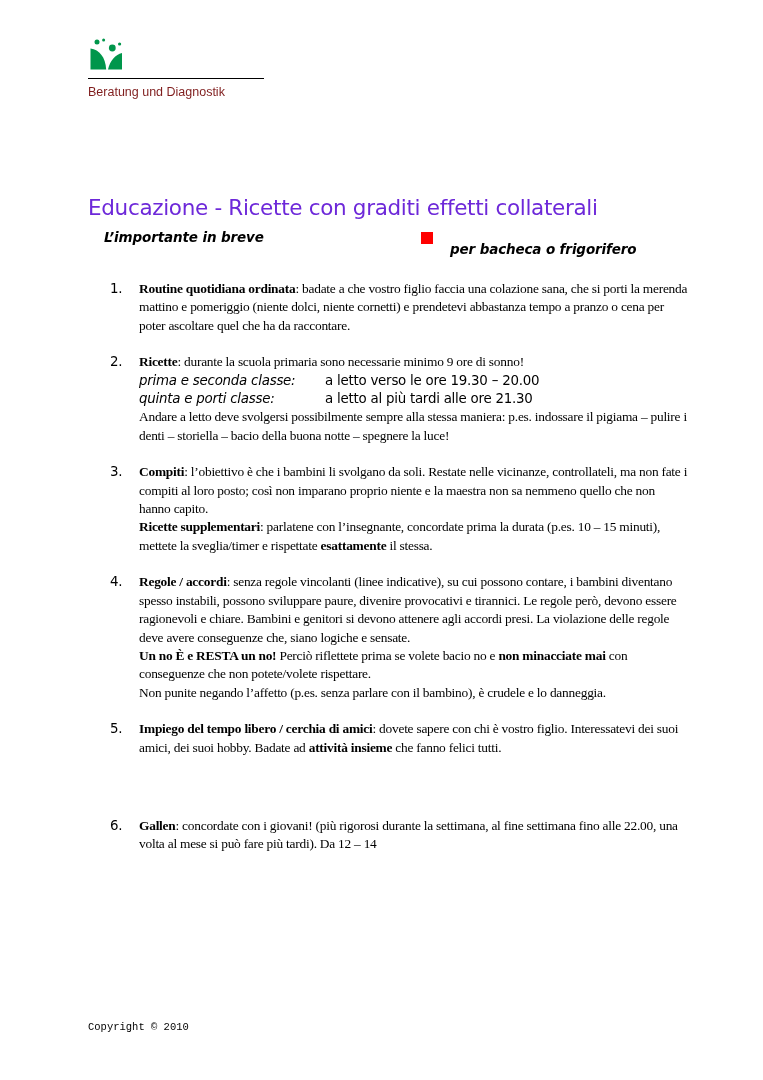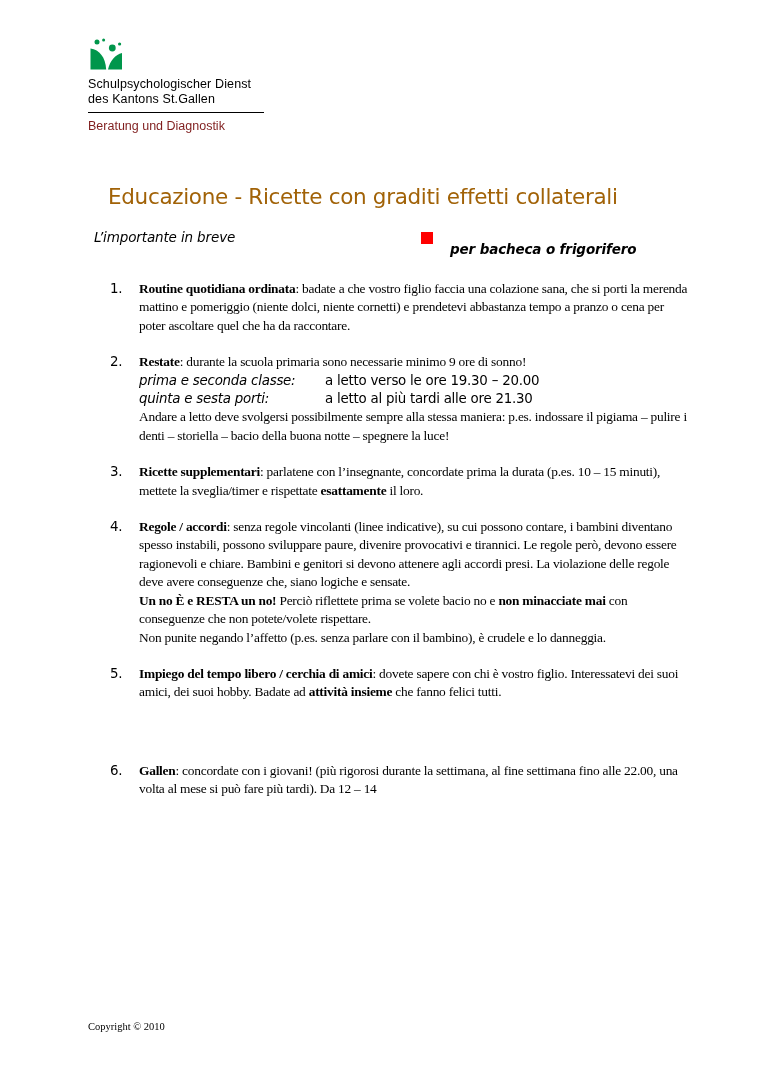--- a/index.html
+++ b/index.html
@@ -56,46 +56,45 @@
     font-family: "Liberation Sans", sans-serif;
     font-size: 12.5px;
     line-height: 15px;
     color: #7f1d1d;
   }
 
   
   .doc-title {
     position: absolute;
     left: 88px;
-    top: 170px;
+    top: 181px;
     font-family: "DejaVu Sans", sans-serif;
     font-size: 21.5px;
     font-weight: 400;
     line-height: 26px;
     letter-spacing: -0.015em;
-    color: #a16207;
+    color: #6d28d9;
     white-space: nowrap;
-    margin-left: 20px;
   }
 
   
   .subtitle-row {
     position: absolute;
     left: 88px;
     top: 229px;
     width: 590px;
     height: 20px;
   }
   .subtitle-left {
     position: absolute;
-    left: 6px;
+    left: 16px;
     top: 0;
     font-family: "DejaVu Sans", sans-serif;
     font-size: 13.5px;
-    font-weight: normal;
+    font-weight: bold;
     font-style: italic;
     letter-spacing: -0.01em;
     white-space: nowrap;
   }
   .red-square {
     position: absolute;
     left: 333px;
     top: 3px;
     width: 12px;
     height: 12px;
@@ -162,21 +161,21 @@
   .schedule td.lbl { width: 186px; padding-right: 4px; white-space: nowrap; font-style: italic; }
   .schedule td.val { white-space: nowrap; }
 
   .gap-big { height: 42px; }
 
   
   .footer {
     position: absolute;
     left: 88px;
     top: 1021px;
-    font-family: Liberation Serif, serif;
+    font-family: Liberation Mono, monospace;
     font-size: 10.5px;
     color: #000000;
   }
 </style>
 </head>
 <body>
 
 <div class="page">
 
   <div class="letterhead">
@@ -184,24 +183,20 @@
       <g fill="#00964B">
         <path d="M2.5 31.5 L2.5 10.5 C11.5 11.5 17.5 19.5 18.2 31.5 Z"></path>
         <path d="M20.0 31.5 C22.0 22.5 27.5 16.5 34.0 15.0 L34.0 31.5 Z"></path>
         <circle cx="9.0" cy="4.0" r="2.5"></circle>
         <circle cx="15.6" cy="1.9" r="1.5"></circle>
         <circle cx="24.3" cy="10.0" r="3.4"></circle>
         <circle cx="31.6" cy="6.0" r="1.6"></circle>
         <circle cx="31.2" cy="19.4" r="2.0"></circle>
       </g>
     </svg>
-    <div class="org-name">
-      <div>Schulpsychologischer Dienst</div>
-      <div>des Kantons St.Gallen</div>
-    </div>
     <hr class="org-rule">
     <div class="org-sub">Beratung und Diagnostik</div>
   </div>
 
   <h1 class="doc-title">Educazione - Ricette con graditi effetti collaterali</h1>
 
   <div class="subtitle-row">
     <div class="subtitle-left">L’importante in breve</div>
     <div class="red-square"></div>
     <div class="subtitle-right">per bacheca o frigorifero</div>
@@ -209,39 +204,40 @@
 
   <div class="body-list">
 
     <div class="list-item">
       <span class="num">1.</span>
       <p><b>Routine quotidiana ordinata</b><span>: badate a che vostro figlio faccia una colazione sana, che si porti la merenda mattino e pomeriggio (niente dolci, niente cornetti) e prendetevi abbastanza tempo a pranzo o cena per poter ascoltare quel che ha da raccontare.</span></p>
     </div>
 
     <div class="list-item">
       <span class="num">2.</span>
-      <p><b>Restate</b><span>: durante la scuola primaria sono necessarie minimo 9 ore di sonno!</span></p>
+      <p><b>Ricette</b><span>: durante la scuola primaria sono necessarie minimo 9 ore di sonno!</span></p>
       <table class="schedule">
         <tbody>
           <tr>
             <td class="lbl">prima e seconda classe:</td>
             <td class="val">a letto verso le ore 19.30 – 20.00</td>
           </tr>
           <tr>
-            <td class="lbl">quinta e sesta porti:</td>
+            <td class="lbl">quinta e porti classe:</td>
             <td class="val">a letto al più tardi alle ore 21.30</td>
           </tr>
         </tbody>
       </table>
       <p>Andare a letto deve svolgersi possibilmente sempre alla stessa maniera: p.es. indossare il pigiama – pulire i denti – storiella – bacio della buona notte – spegnere la luce!</p>
     </div>
 
     <div class="list-item">
       <span class="num">3.</span>
-      <p><b>Ricette supplementari</b><span>: parlatene con l’insegnante, concordate prima la durata (p.es. 10 – 15 minuti), mettete la sveglia/timer e rispettate </span><b>esattamente</b><span> il loro.</span></p>
+      <p><b>Compiti</b><span>: l’obiettivo è che i bambini li svolgano da soli. Restate nelle vicinanze, controllateli, ma non fate i compiti al loro posto; così non imparano proprio niente e la maestra non sa nemmeno quello che non hanno capito.</span></p>
+      <p><b>Ricette supplementari</b><span>: parlatene con l’insegnante, concordate prima la durata (p.es. 10 – 15 minuti), mettete la sveglia/timer e rispettate </span><b>esattamente</b><span> il stessa.</span></p>
     </div>
 
     <div class="list-item">
       <span class="num">4.</span>
       <p><b>Regole / accordi</b><span>: senza regole vincolanti (linee indicative), su cui possono contare, i bambini diventano spesso instabili, possono sviluppare paure, divenire provocativi e tirannici. Le regole però, devono essere ragionevoli e chiare. Bambini e genitori si devono attenere agli accordi presi. La violazione delle regole deve avere conseguenze che, siano logiche e sensate.</span></p>
       <p><b>Un no È e RESTA un no!</b><span> Perciò riflettete prima se volete bacio no e </span><b>non minacciate mai</b><span> con conseguenze che non potete/volete rispettare.</span></p>
       <p>Non punite negando l’affetto (p.es. senza parlare con il bambino), è crudele e lo danneggia.</p>
     </div>
 
     <div class="list-item">

